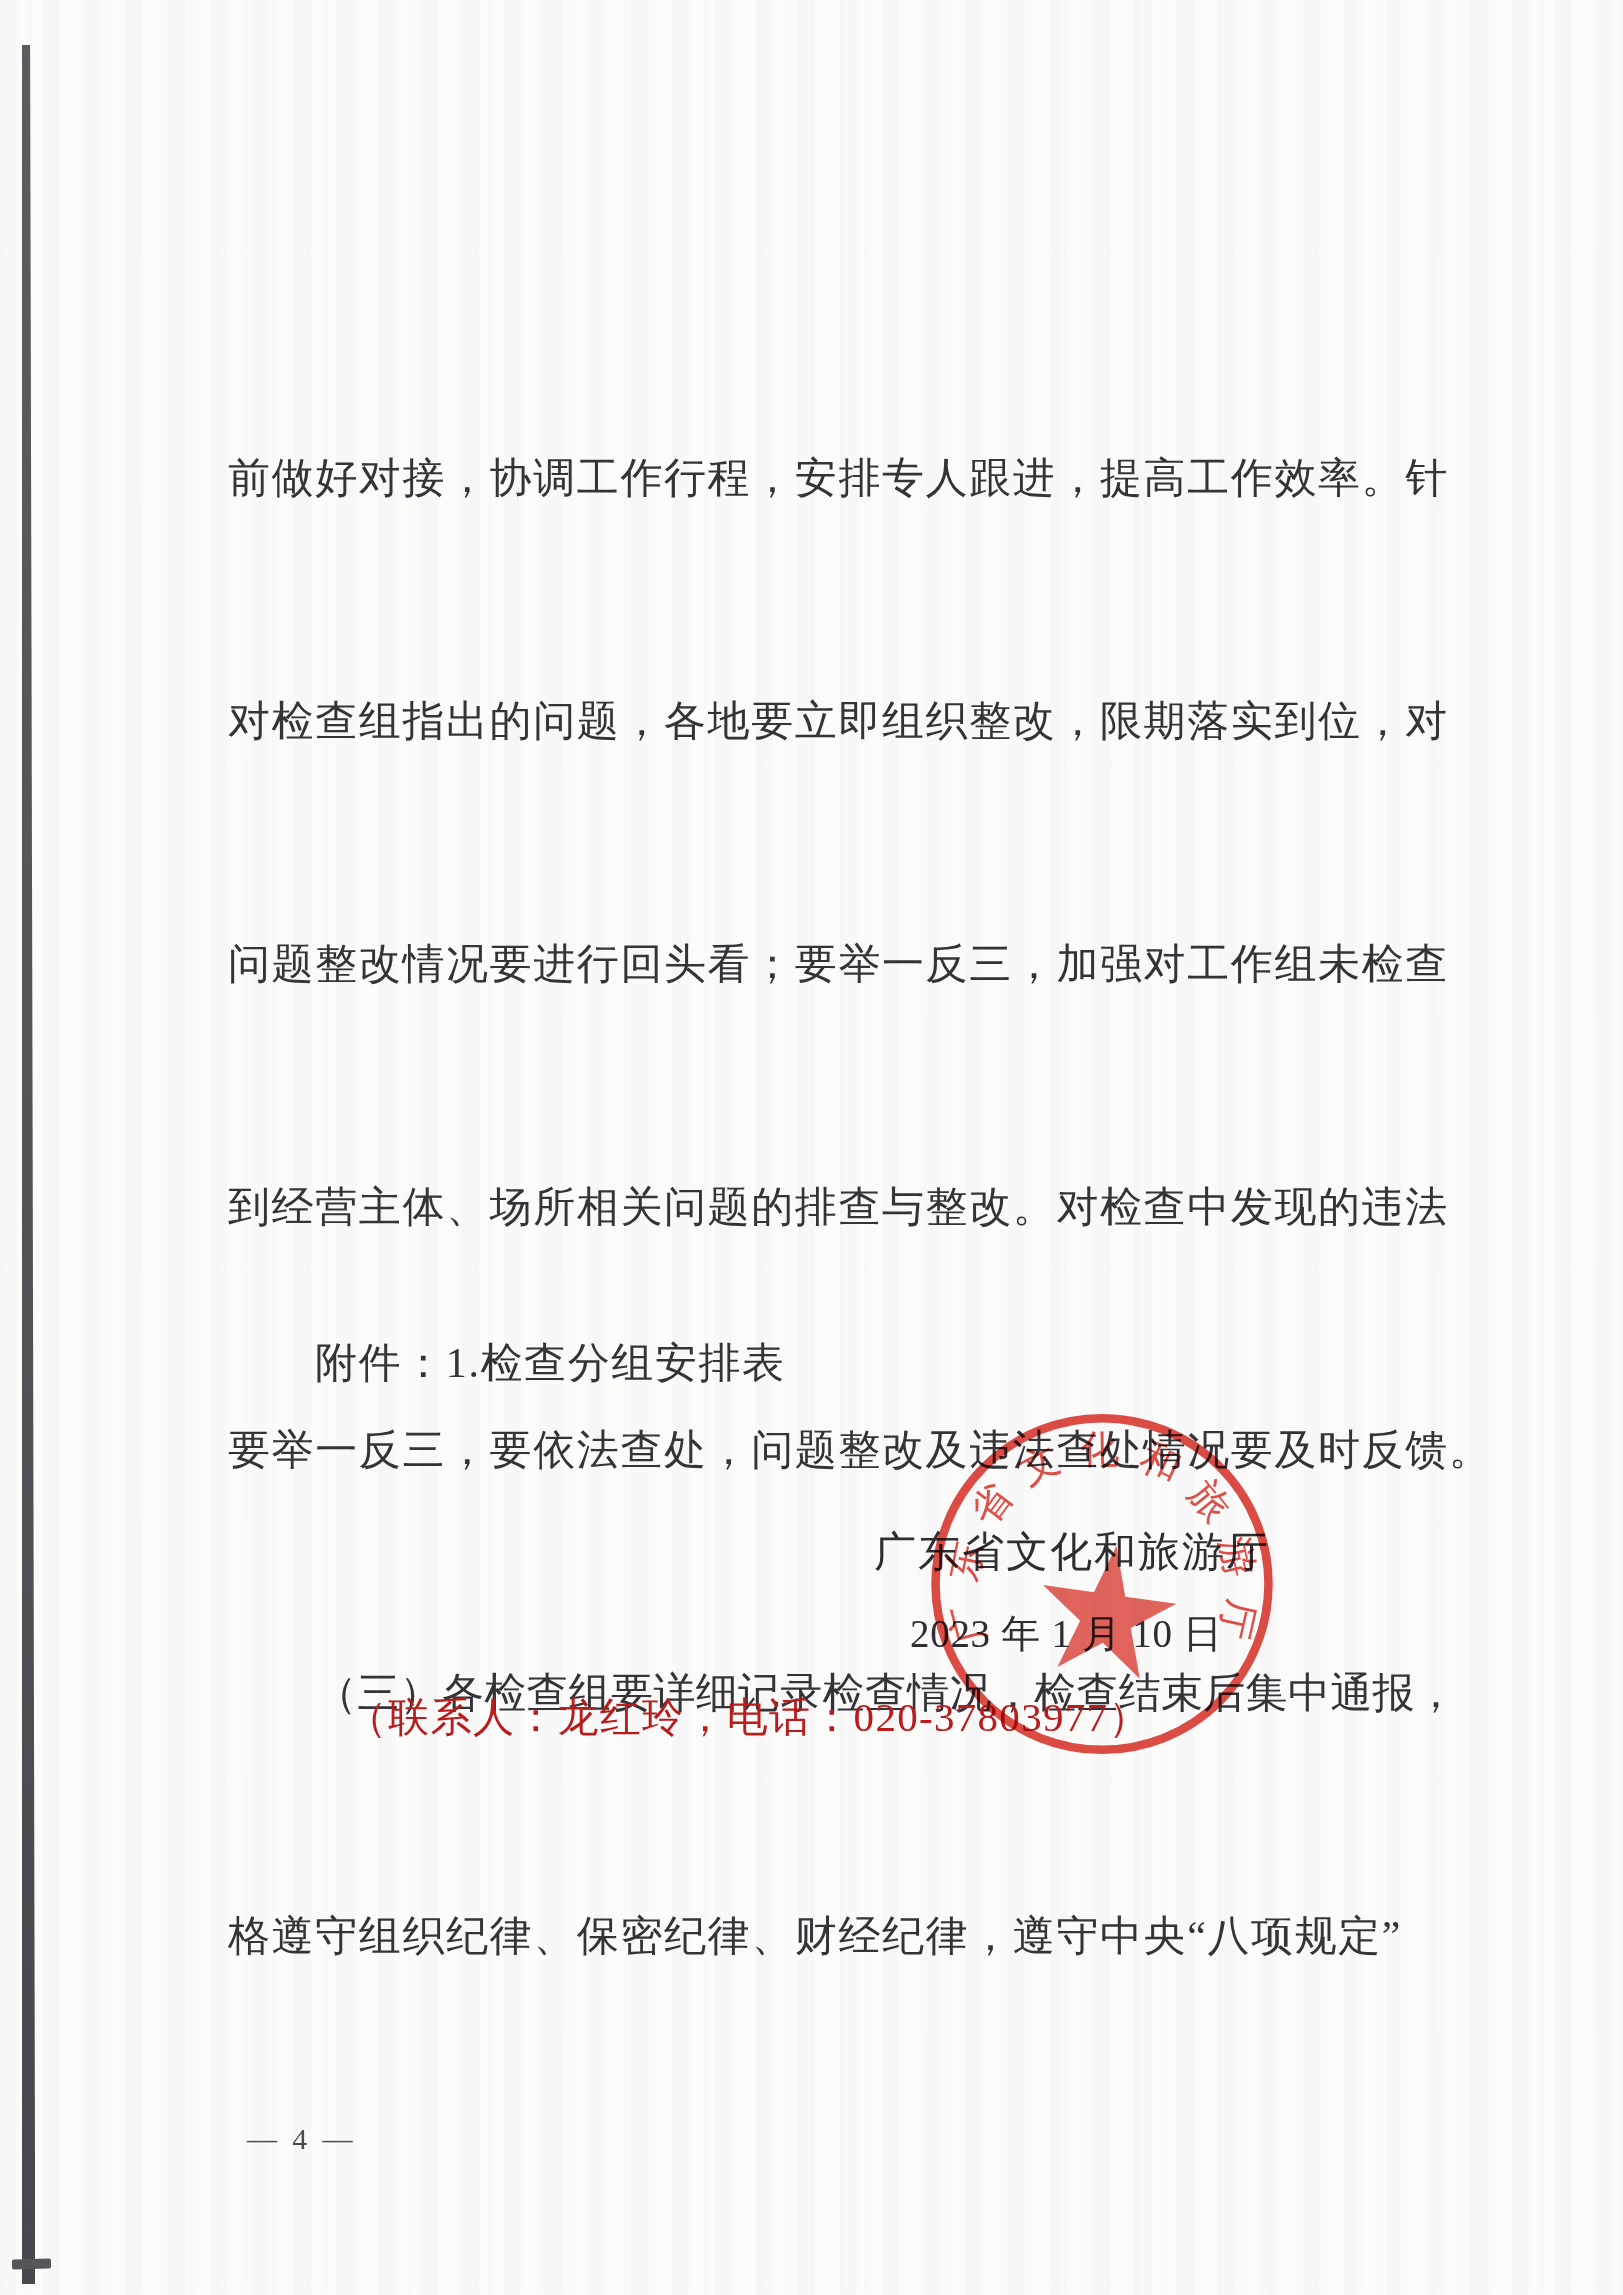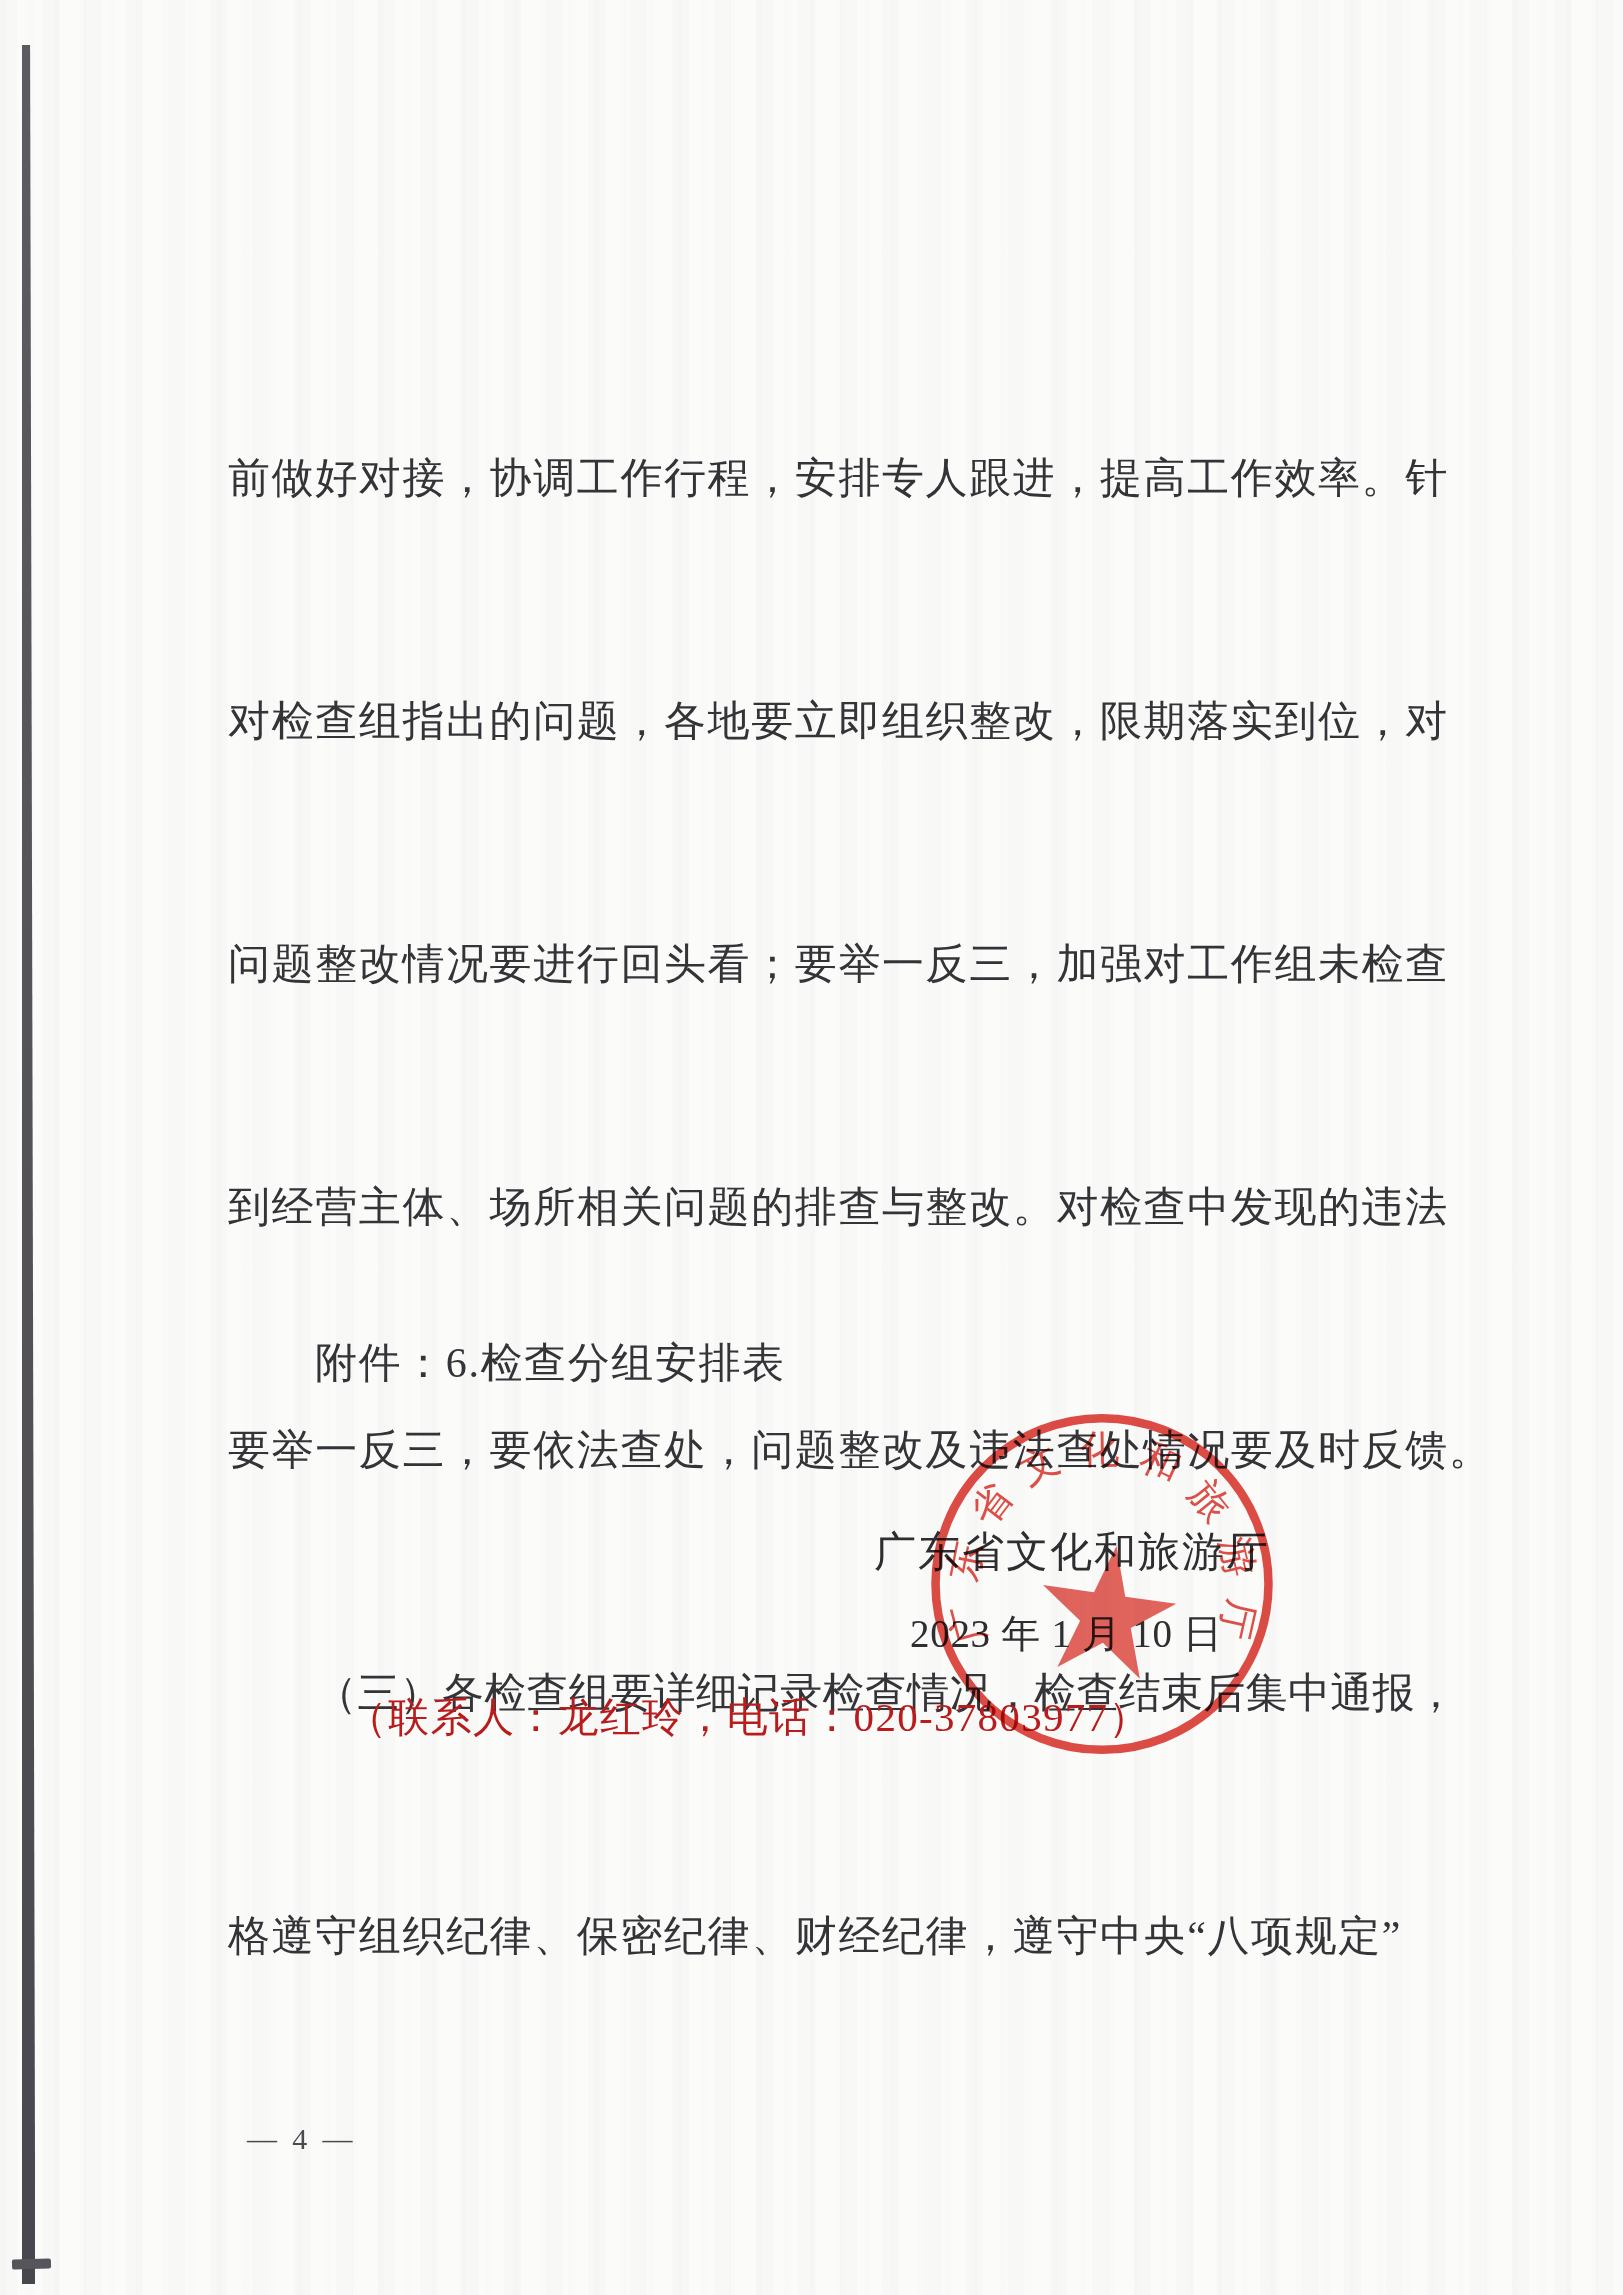--- a/index.html
+++ b/index.html
@@ -81,21 +81,21 @@
   <div class="line">要举一反三，要依法查处，问题整改及违法查处情况要及时反馈。</div>
   <div class="line indent2 tight">（三）各检查组要详细记录检查情况，检查结束后集中通报，</div>
   <div class="line">格遵守组织纪律、保密纪律、财经纪律，遵守中央“八项规定”</div>
   
   
 </div>
 
 <div class="attachments">
   <div class="row">
     <span class="label">附件：</span>
-    <span>6.检查分组安排表</span>
+    <span>1.检查分组安排表</span>
   </div>
 </div>
 
 <div class="sig-org">广东省文化和旅游厅</div>
 <div class="sig-date">2023 年 1 月 10 日</div>
 <div class="contact">（联系人：龙红玲，电话：020-37803977）</div>
 <div class="page-num">— 4 —</div>
 
 <svg class="seal" viewBox="0 0 534 534" xmlns="http://www.w3.org/2000/svg">
   <defs>

